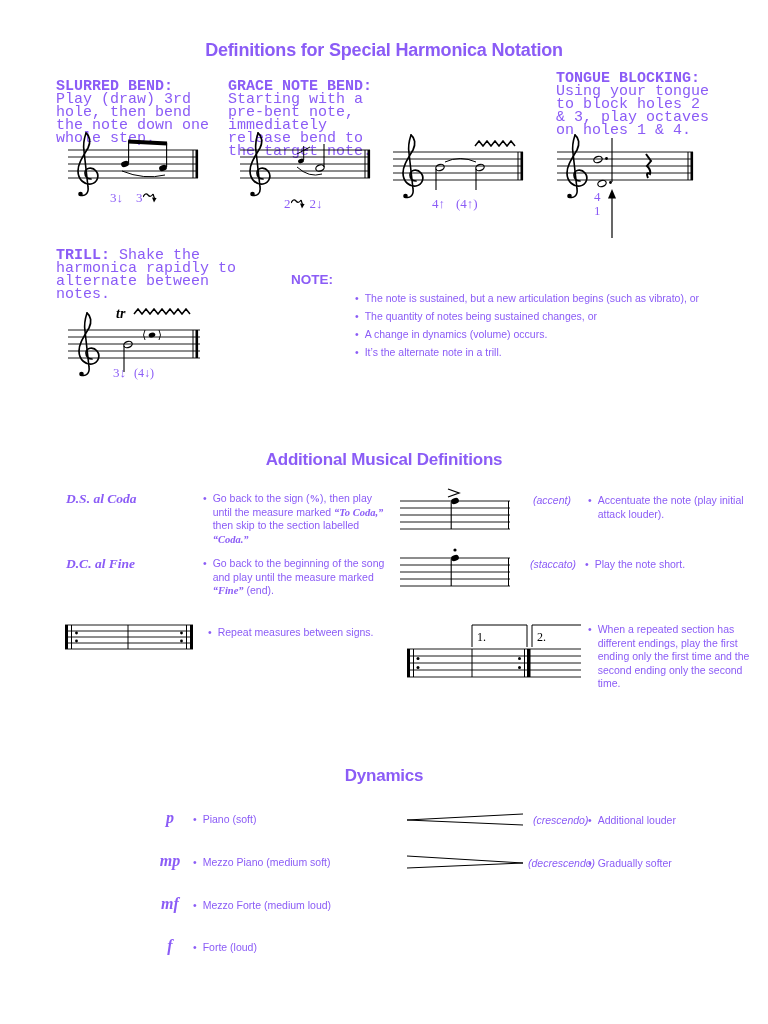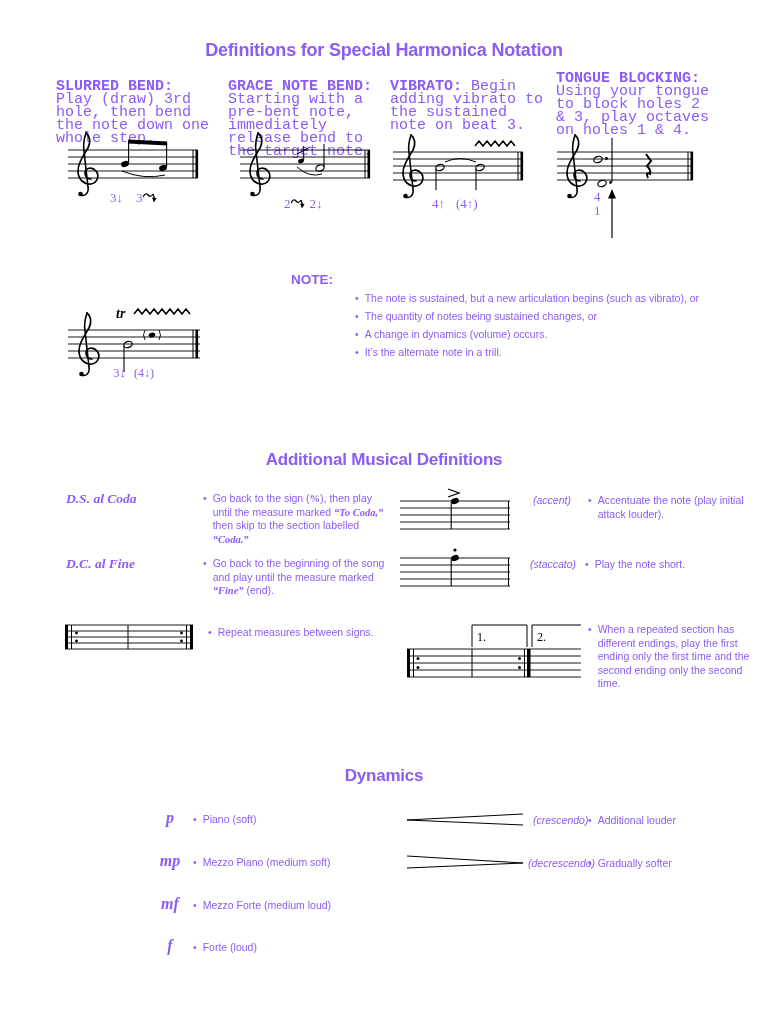--- a/index.html
+++ b/index.html
@@ -50,24 +50,20 @@
   <div class="abs h1" style="top:40px;left:0;">Definitions for Special Harmonica Notation</div>
 
   <div class="abs def" style="left:56px;top:80px;width:156px;">
     <span class="term">SLURRED BEND:</span>
     <span>Play (draw) 3rd hole, then bend the note down one whole step.</span>
   </div>
   <div class="abs def" style="left:228px;top:80px;width:158px;">
     <span class="term">GRACE NOTE BEND:</span>
     <span>Starting with a pre-bent note, immediately release bend to the target note.</span>
   </div>
-  <div class="abs def" style="left:390px;top:80px;width:160px;">
-    <span class="term">VIBRATO:</span>
-    <span>Begin adding vibrato to the sustained note on beat 3.</span>
-  </div>
   <div class="abs def" style="left:556px;top:72px;width:162px;">
     <span class="term">TONGUE BLOCKING:</span>
     <span>Using your tongue to block holes 2 &amp; 3, play octaves on holes 1 &amp; 4.</span>
   </div>
 
   <svg class="abs stf" style="left:65px;top:130px;" width="140" height="72">
     <g stroke="#000" stroke-width="0.9">
       <line x1="3" y1="20" x2="133" y2="20"></line>
         <line x1="3" y1="27" x2="133" y2="27"></line>
       <line x1="3" y1="34" x2="133" y2="34"></line>
@@ -165,20 +161,24 @@
   </svg>
   <div class="abs tab" style="left:594px;top:190px;flex-direction:column;line-height:14px;">
     <span class="tk">4</span>
     <span class="tk">1</span>
   </div>
   <svg class="abs" style="left:605px;top:189px;" width="14" height="52">
     <line x1="7" y1="8" x2="7" y2="49" stroke="#000" stroke-width="1.2"></line>
     <polygon points="7,0 3,9.5 11,9.5" fill="#000"></polygon>
   </svg>
 
+  <div class="abs def" style="left:56px;top:249px;width:190px;">
+    <span class="term">TRILL:</span>
+    <span>Shake the harmonica rapidly to alternate between notes.</span>
+  </div>
 
   <div class="abs" style="left:291px;top:272px;width:440px;">
     <div style="display:flex;gap:13px;align-items:flex-end;">
       <span class="note-label">NOTE:</span>
     </div>
     <div style="margin-left:64px;margin-top:5px;display:flex;flex-direction:column;gap:4.5px;">
       <div class="brow">
         <span class="bu">•</span>
         <span>The note is sustained, but a new articulation begins (such as vibrato), or</span>
       </div>

